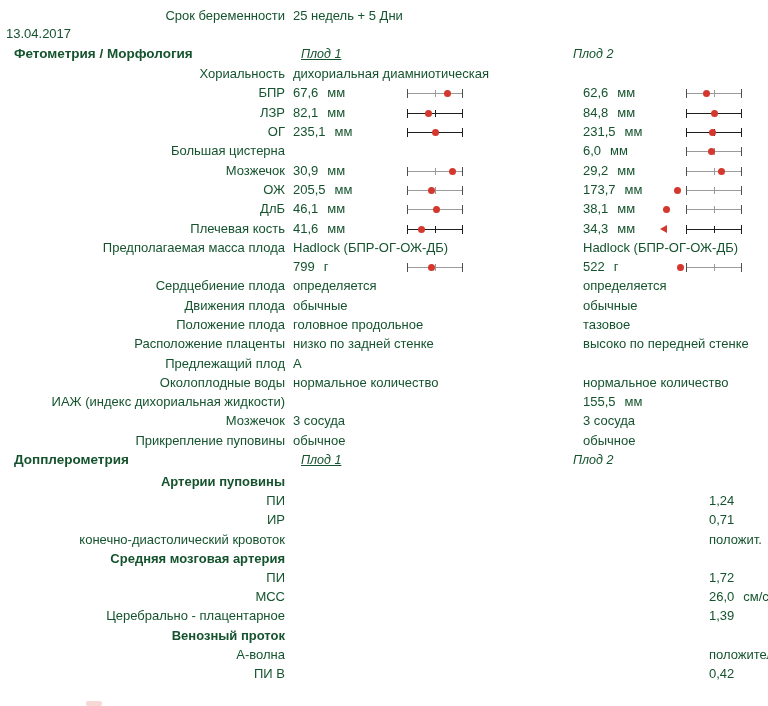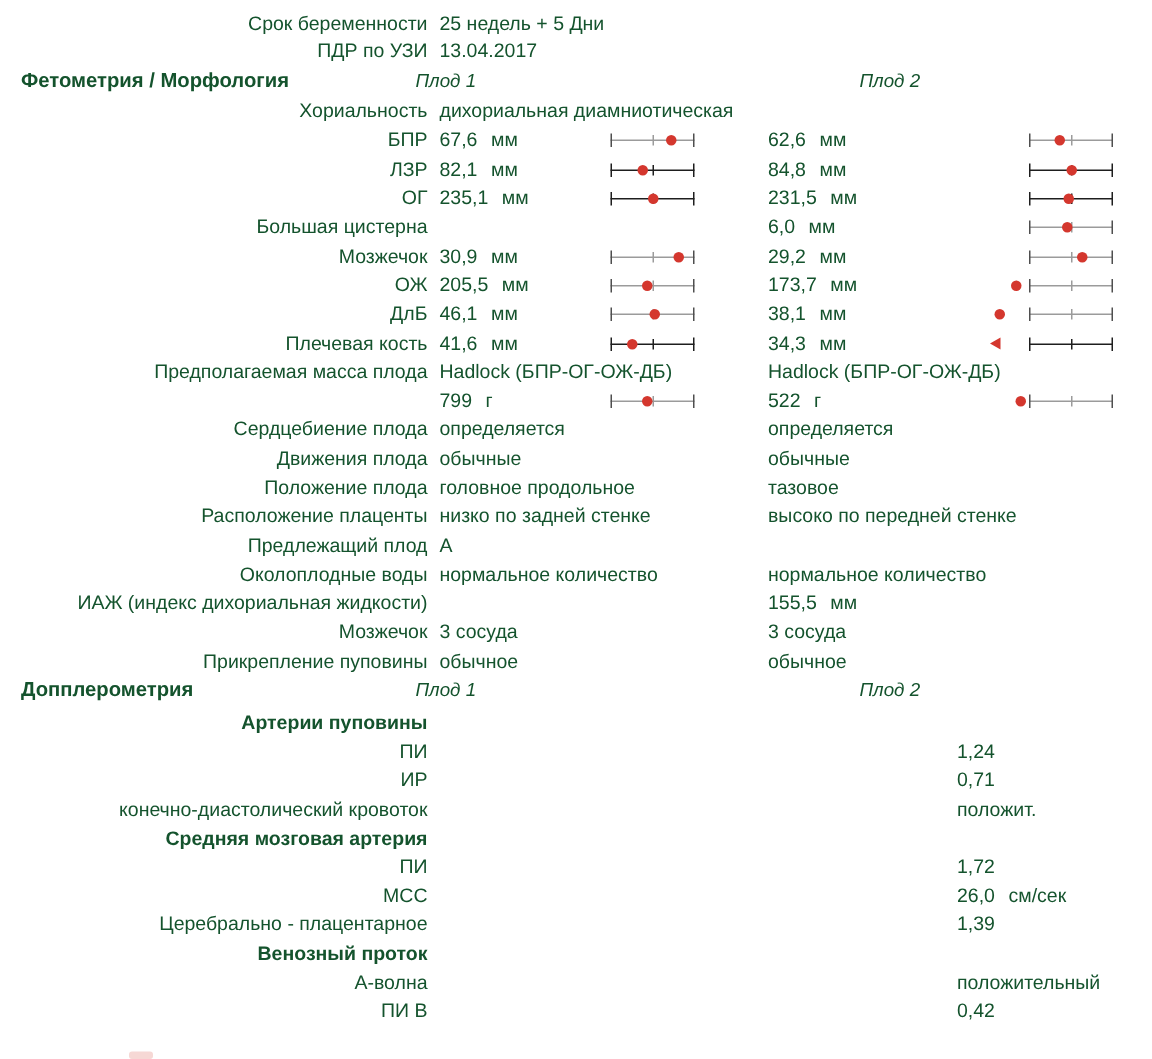--- a/index.html
+++ b/index.html
@@ -10,28 +10,28 @@
   }
   .section { position:absolute; left:0; width:768px; }
   .row { display:flex; align-items:center; }
   .hdr-rows .row { height:18.4px; }
   .fet-rows .row { height:19.3px; }
   .dop-rows .row { height:19.2px;gap:42px; }
   .cell { flex:none; box-sizing:border-box; }
   .lab { width:287px; text-align:right; white-space:nowrap; padding-right:2px; }
   .v1  { width:120px; padding-left:6px; white-space:nowrap; }
   .ch1 { width:57px; }
-  .v2  { width:222px; padding-left:48px; white-space:nowrap; }
+  .v2  { width:222px; padding-left:119px; white-space:nowrap; }
   .ch2 { width:56px; }
   .unit { margin-left:9px; }
   .bold { font-weight:bold; }
   .sec-head { position:absolute; left:0; width:768px; height:19px; }
   .sec-title { position:absolute; left:14px; top:2px; font-weight:bold; font-size:13.5px; white-space:nowrap; }
   .fetus-head { position:absolute; top:3px; font-style:italic; font-size:12.5px; white-space:nowrap; }
-  .fh1 { left:277px; }
+  .fh1 { left:301px;text-decoration:underline; }
   .fh2 { left:573px; }
   
   .chart { position:relative; display:inline-block; width:56px; height:13px; vertical-align:middle; overflow:visible; }
   .ch-line { position:absolute; top:6px; left:0; width:56px; height:1px; }
   .ch-end  { position:absolute; top:2px; width:1px; height:9px; }
   .ch-mid  { position:absolute; top:3px; width:1px; height:7px; }
   .ch-dot  { position:absolute; top:3px; width:7px; height:7px; border-radius:50%; }
   .ch-tri  { position:absolute; top:2.5px; width:0; height:0;
              border-top:4px solid transparent; border-bottom:4px solid transparent;
              border-right:7px solid #d4372e; }
@@ -44,21 +44,20 @@
 <div class="page">
 
   <div class="section hdr-rows" style="top:6px">
 
       <div class="row">
         <div class="cell lab"><span>Срок беременности</span></div>
         <div class="cell v1"><span>25 недель + 5 Дни</span></div>
       </div>
 
       <div class="row">
-        <div class="cell lab"><span>ПДР по УЗИ</span></div>
         <div class="cell v1"><span>13.04.2017</span></div>
       </div>
     </div>
 
   <div class="sec-head" style="top:44px">
     <span class="sec-title">Фетометрия / Морфология</span>
     <span class="fetus-head fh1">Плод 1</span>
     <span class="fetus-head fh2">Плод 2</span>
   </div>
 

